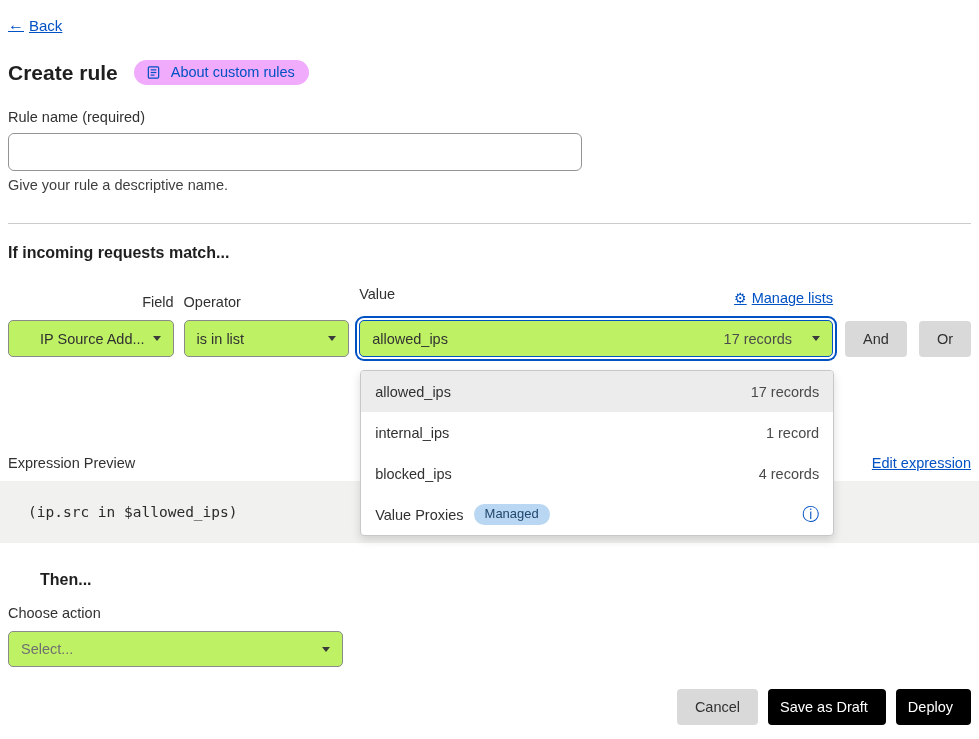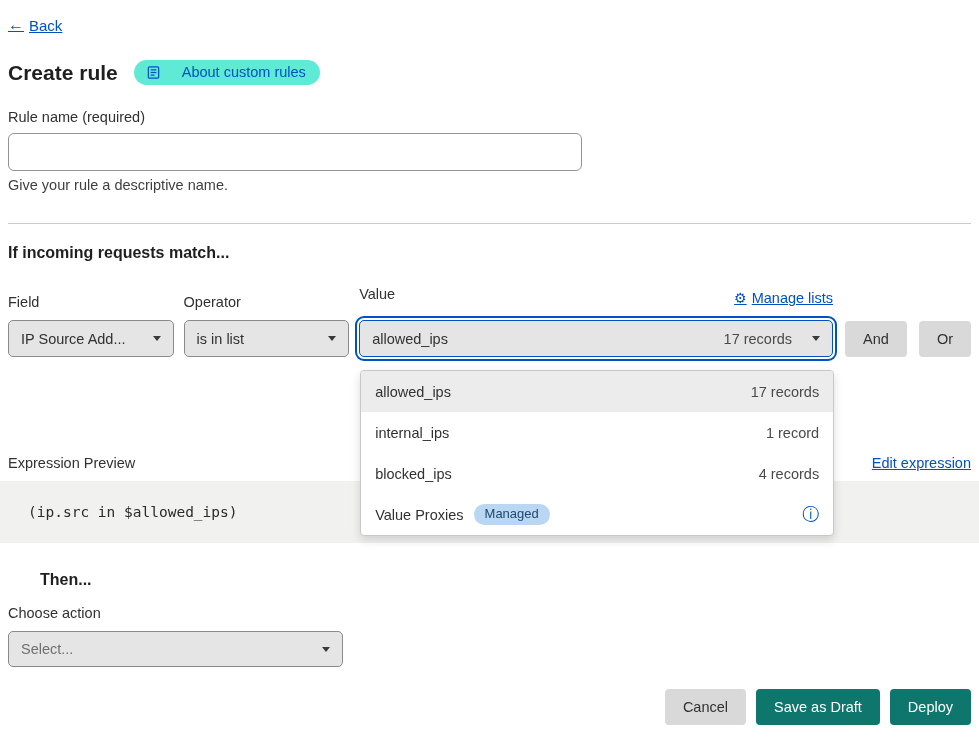--- a/index.html
+++ b/index.html
@@ -12,47 +12,47 @@
   .content { padding: 16px 8px 0 8px; }
 
   a { color: #0051c3; text-decoration: underline; cursor: pointer; }
 
   .back-link { display: inline-flex; align-items: center; gap: 5px; font-size: 15px; }
   .back-arrow { font-size: 16px; }
 
   .title-row { display: flex; align-items: center; gap: 16px; margin-top: 26px; }
   .page-title { font-size: 21px; font-weight: 700; color: #1f1f1f; }
   .about-chip {
-    display: inline-flex; align-items: center; gap: 21px;
-    background: #5eead4; color: #0051c3; text-decoration: none;
+    display: inline-flex; align-items: center; gap: 10px;
+    background: #f0abfc; color: #0051c3; text-decoration: none;
     font-size: 14.5px; padding: 4px 14px 5px 12px; border-radius: 14px;
   }
 
   .field-group { margin-top: 22px; }
   .form-label { font-size: 14.5px; color: #313131; line-height: 20px; }
   .text-input {
     display: block; margin-top: 6px; width: 574px; height: 38px;
     border: 1px solid #949494; border-radius: 6px; padding: 0 12px;
     font-family: inherit; font-size: 14.5px; color: #313131; outline: none;
   }
   .help-text { margin-top: 6px; font-size: 14.5px; color: #3f3f3f; }
 
   .divider { border: none; border-top: 1px solid #cccccc; margin-top: 30px; }
 
   .section-title { font-size: 16px; font-weight: 700; color: #1f1f1f; margin-top: 20px; }
 
   .match-row { display: flex; align-items: flex-end; gap: 10px; margin-top: 22px; }
   .col { display: flex; flex-direction: column; }
   .col .form-label { margin-bottom: 8px; }
-  .field-col { width: 167px; }
+  .field-col { width: 167px; text-align: right; }
   .operator-col { width: 167px; }
   .value-col { width: 478px; position: relative; }
 
   .select {
-    height: 37px; background: #e5e5e5; border: 1px solid #8a8a8a; border-radius: 5px;
+    height: 37px; background: #bef264; border: 1px solid #8a8a8a; border-radius: 5px;
     display: flex; align-items: center; padding: 0 12px; cursor: pointer;
     font-size: 14.5px; color: #313131;
   }
   .select-value { flex: 1; white-space: nowrap; overflow: hidden; text-overflow: ellipsis; }
   .select-meta { color: #4a4a4a; margin-right: 12px; }
   .caret {
     width: 0; height: 0; flex: none;
     border-left: 4.5px solid transparent; border-right: 4.5px solid transparent;
     border-top: 5.5px solid #3a3a3a; margin-left: 8px;
   }
@@ -82,21 +82,21 @@
     background: #b9d7f3; color: #21476e; font-size: 13px;
     padding: 2px 11px 3px; border-radius: 11px; line-height: 16px;
   }
   .info-icon { color: #0051c3; font-size: 17px; line-height: 1; cursor: pointer; }
 
   .btn {
     font-family: inherit; font-size: 14.5px; border: none; border-radius: 4px;
     cursor: pointer; height: 36px; padding: 0 18px;
   }
   .btn.gray { background: #d9d9d9; color: #313131; }
-  .btn.blue { background: #0f766e; color: #ffffff; }
+  .btn.blue { background: #000000; color: #ffffff; padding-left: 12px; }
   .andor { display: flex; gap: 12px; margin-left: 2px; }
 
   .expr-header { display: flex; justify-content: space-between; align-items: center; margin-top: 98px; }
   .expr-label { font-size: 14.5px; color: #313131; }
   .edit-expression { font-size: 14.5px; }
 
   .code-block {
     margin: 10px -8px 0 -8px; height: 62px; background: #f1f1f0;
     display: flex; align-items: center; padding-left: 28px;
   }

